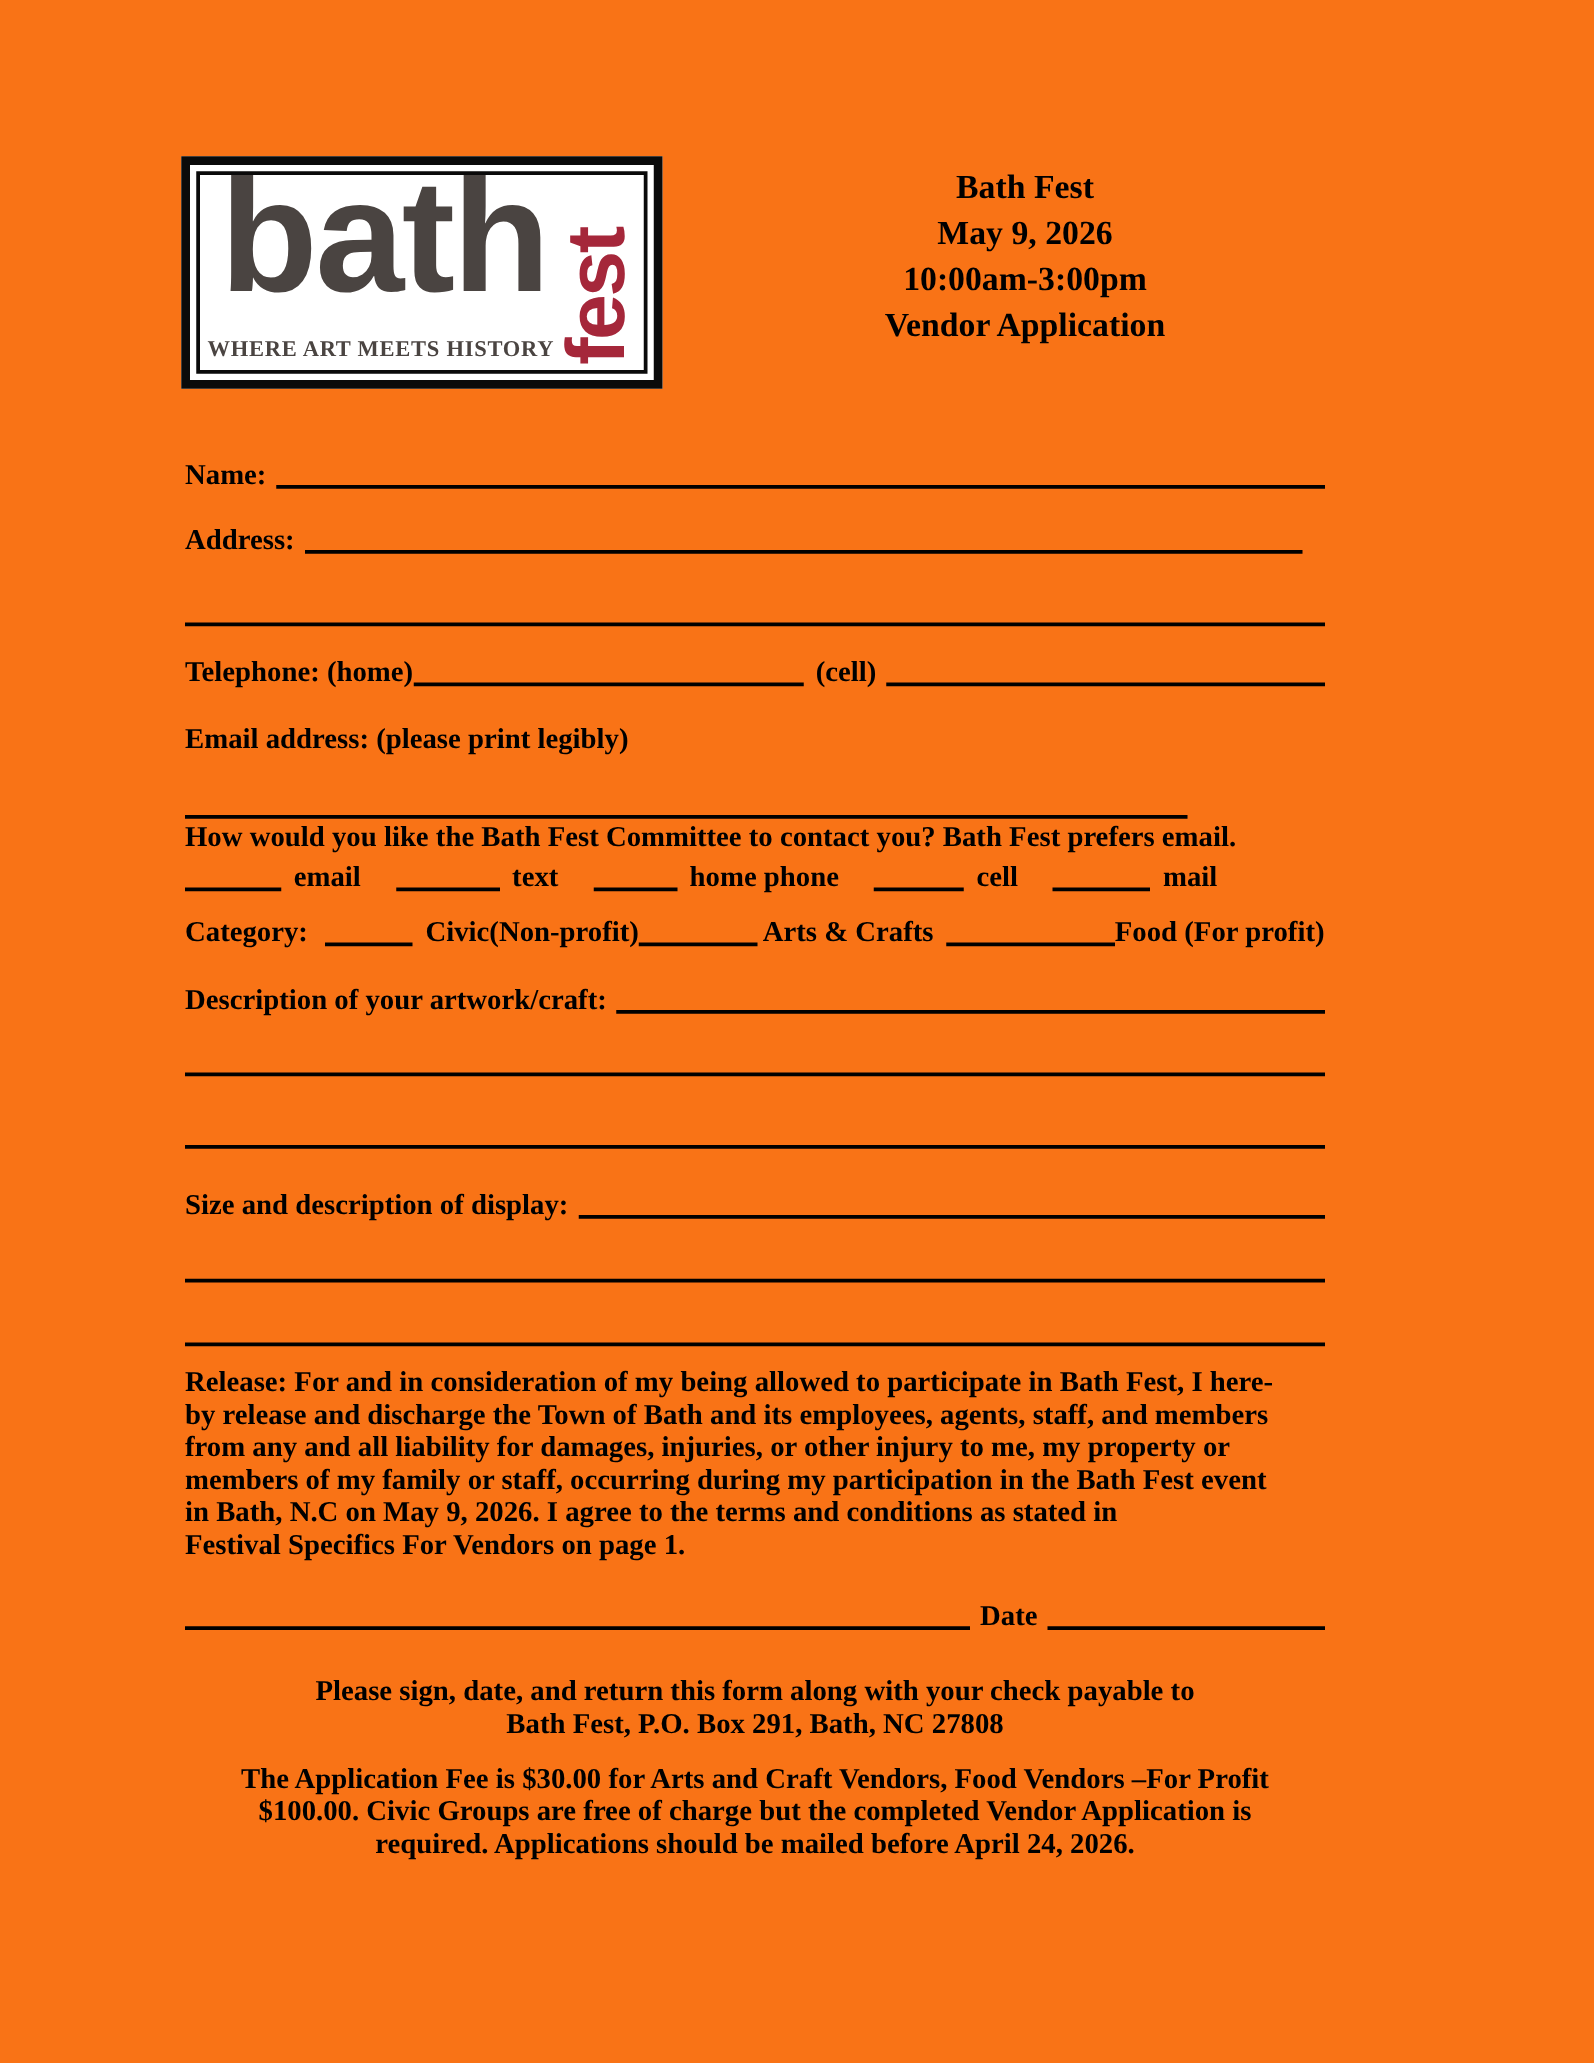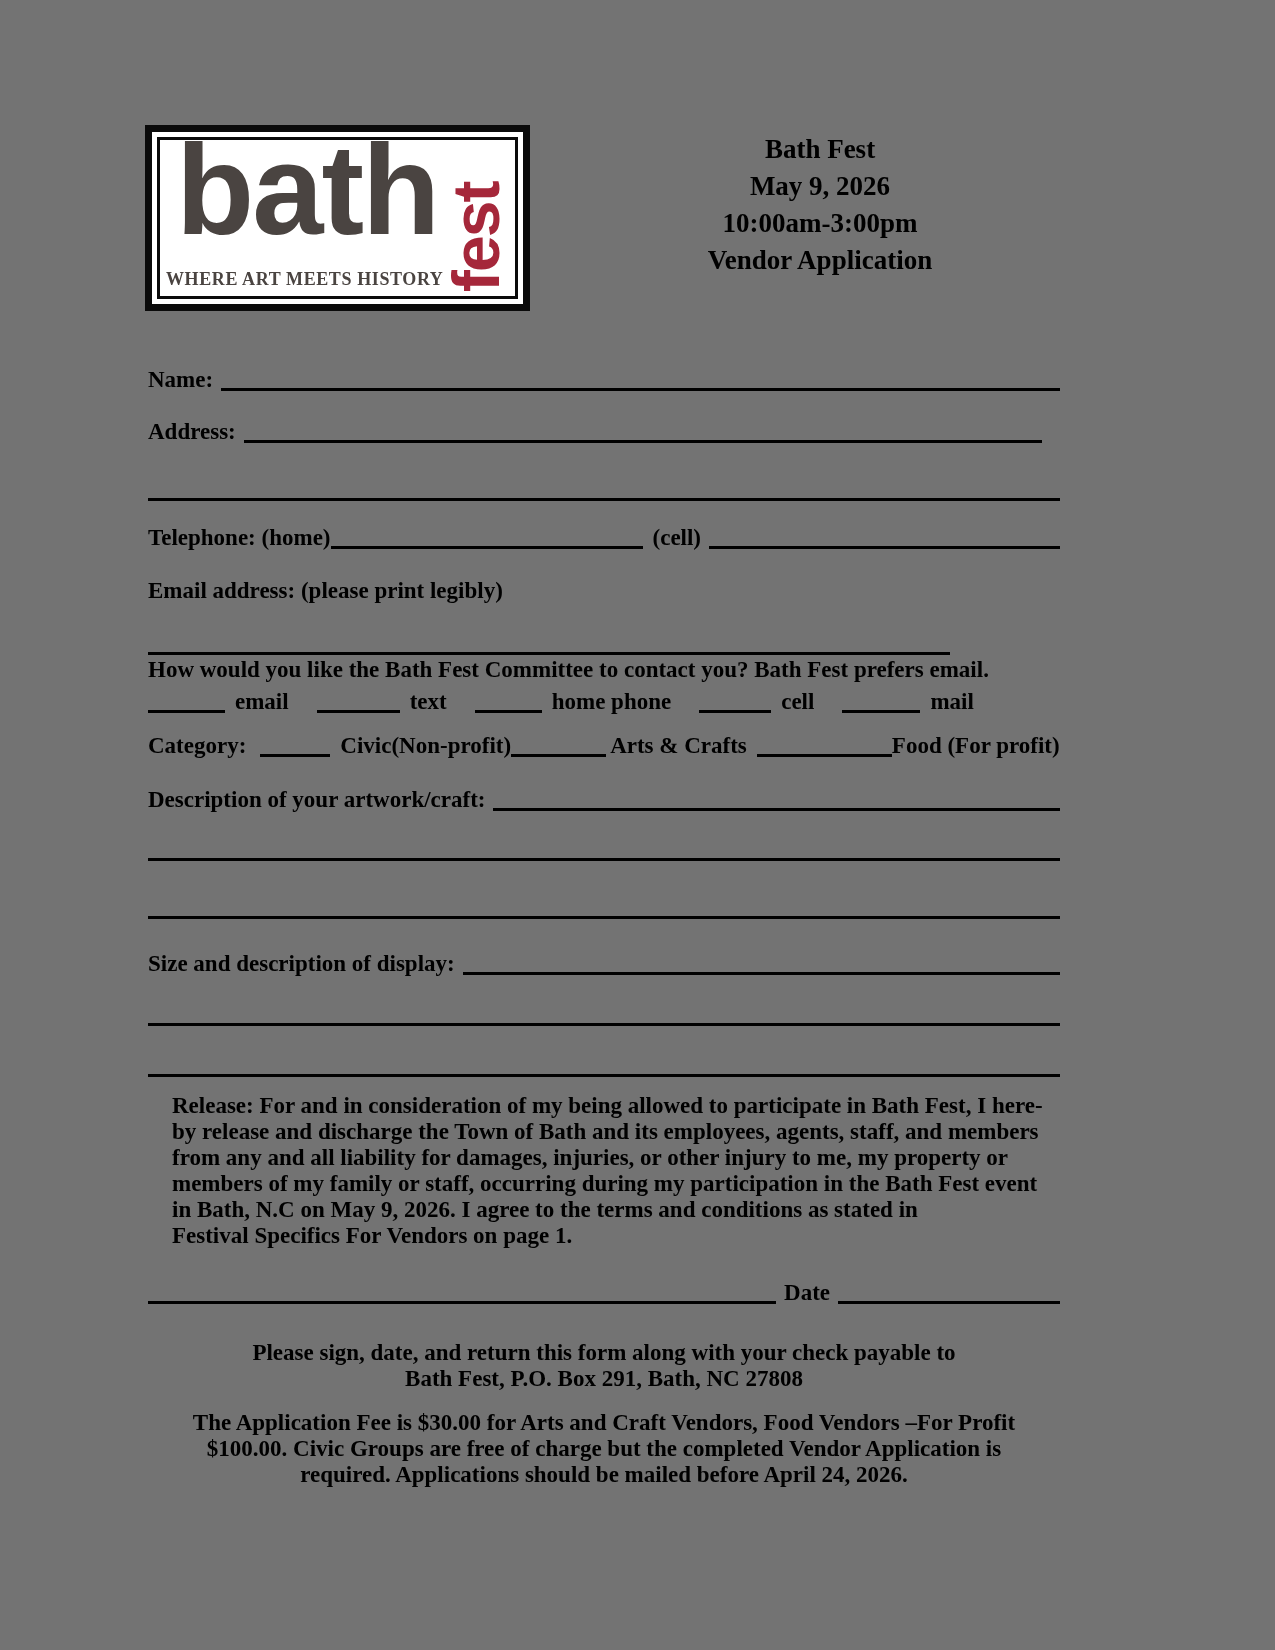--- a/index.html
+++ b/index.html
@@ -1,20 +1,20 @@
 <!DOCTYPE html>
 <html><head>
 <meta charset="utf-8">
 <style>
   html, body { margin: 0; padding: 0; background: #ffffff; }
   .page {
     position: relative;
     width: 1275px;
     height: 1650px;
-    background: #737373;
+    background: #f97316;
     font-family: "Liberation Serif", serif;
     font-weight: bold;
     color: #000000;
     overflow: hidden;
   }
 
   
   .logo {
     position: absolute;
     left: 145px; top: 125px;
@@ -104,21 +104,21 @@
   .hr-email  { margin-top: 48px; width: 802px; }
   .mt-how    { margin-top: 1px; }
   .mt-contact{ margin-top: 5px; }
   .mt-cat    { margin-top: 17px; text-align: center; }
   .mt-desc   { margin-top: 27px; }
   .hr-d1     { margin-top: 45px; }
   .hr-d2     { margin-top: 55px; }
   .mt-size   { margin-top: 31px; }
   .hr-s1     { margin-top: 46px; }
   .hr-s2     { margin-top: 48px; }
-  .release   { margin-top: 16px; line-height: 26px; white-space: pre-line; margin-left: 24px; }
+  .release   { margin-top: 16px; line-height: 26px; white-space: pre-line; }
   .mt-sig    { margin-top: 30px; }
   .center-block { text-align: center; white-space: pre-line; line-height: 26px; }
   .mt-please { margin-top: 34px; }
   .mt-fee    { margin-top: 18px; }
 
   
   .opt-ul-1 { width: 77px; } .opt-ul-2 { width: 83px; } .opt-ul-3 { width: 67px; }
   .opt-ul-4 { width: 72px; } .opt-ul-5 { width: 78px; }
   .opt-word { margin-left: 10px; margin-right: 28px; }
   .opt-word.last { margin-right: 0; }

